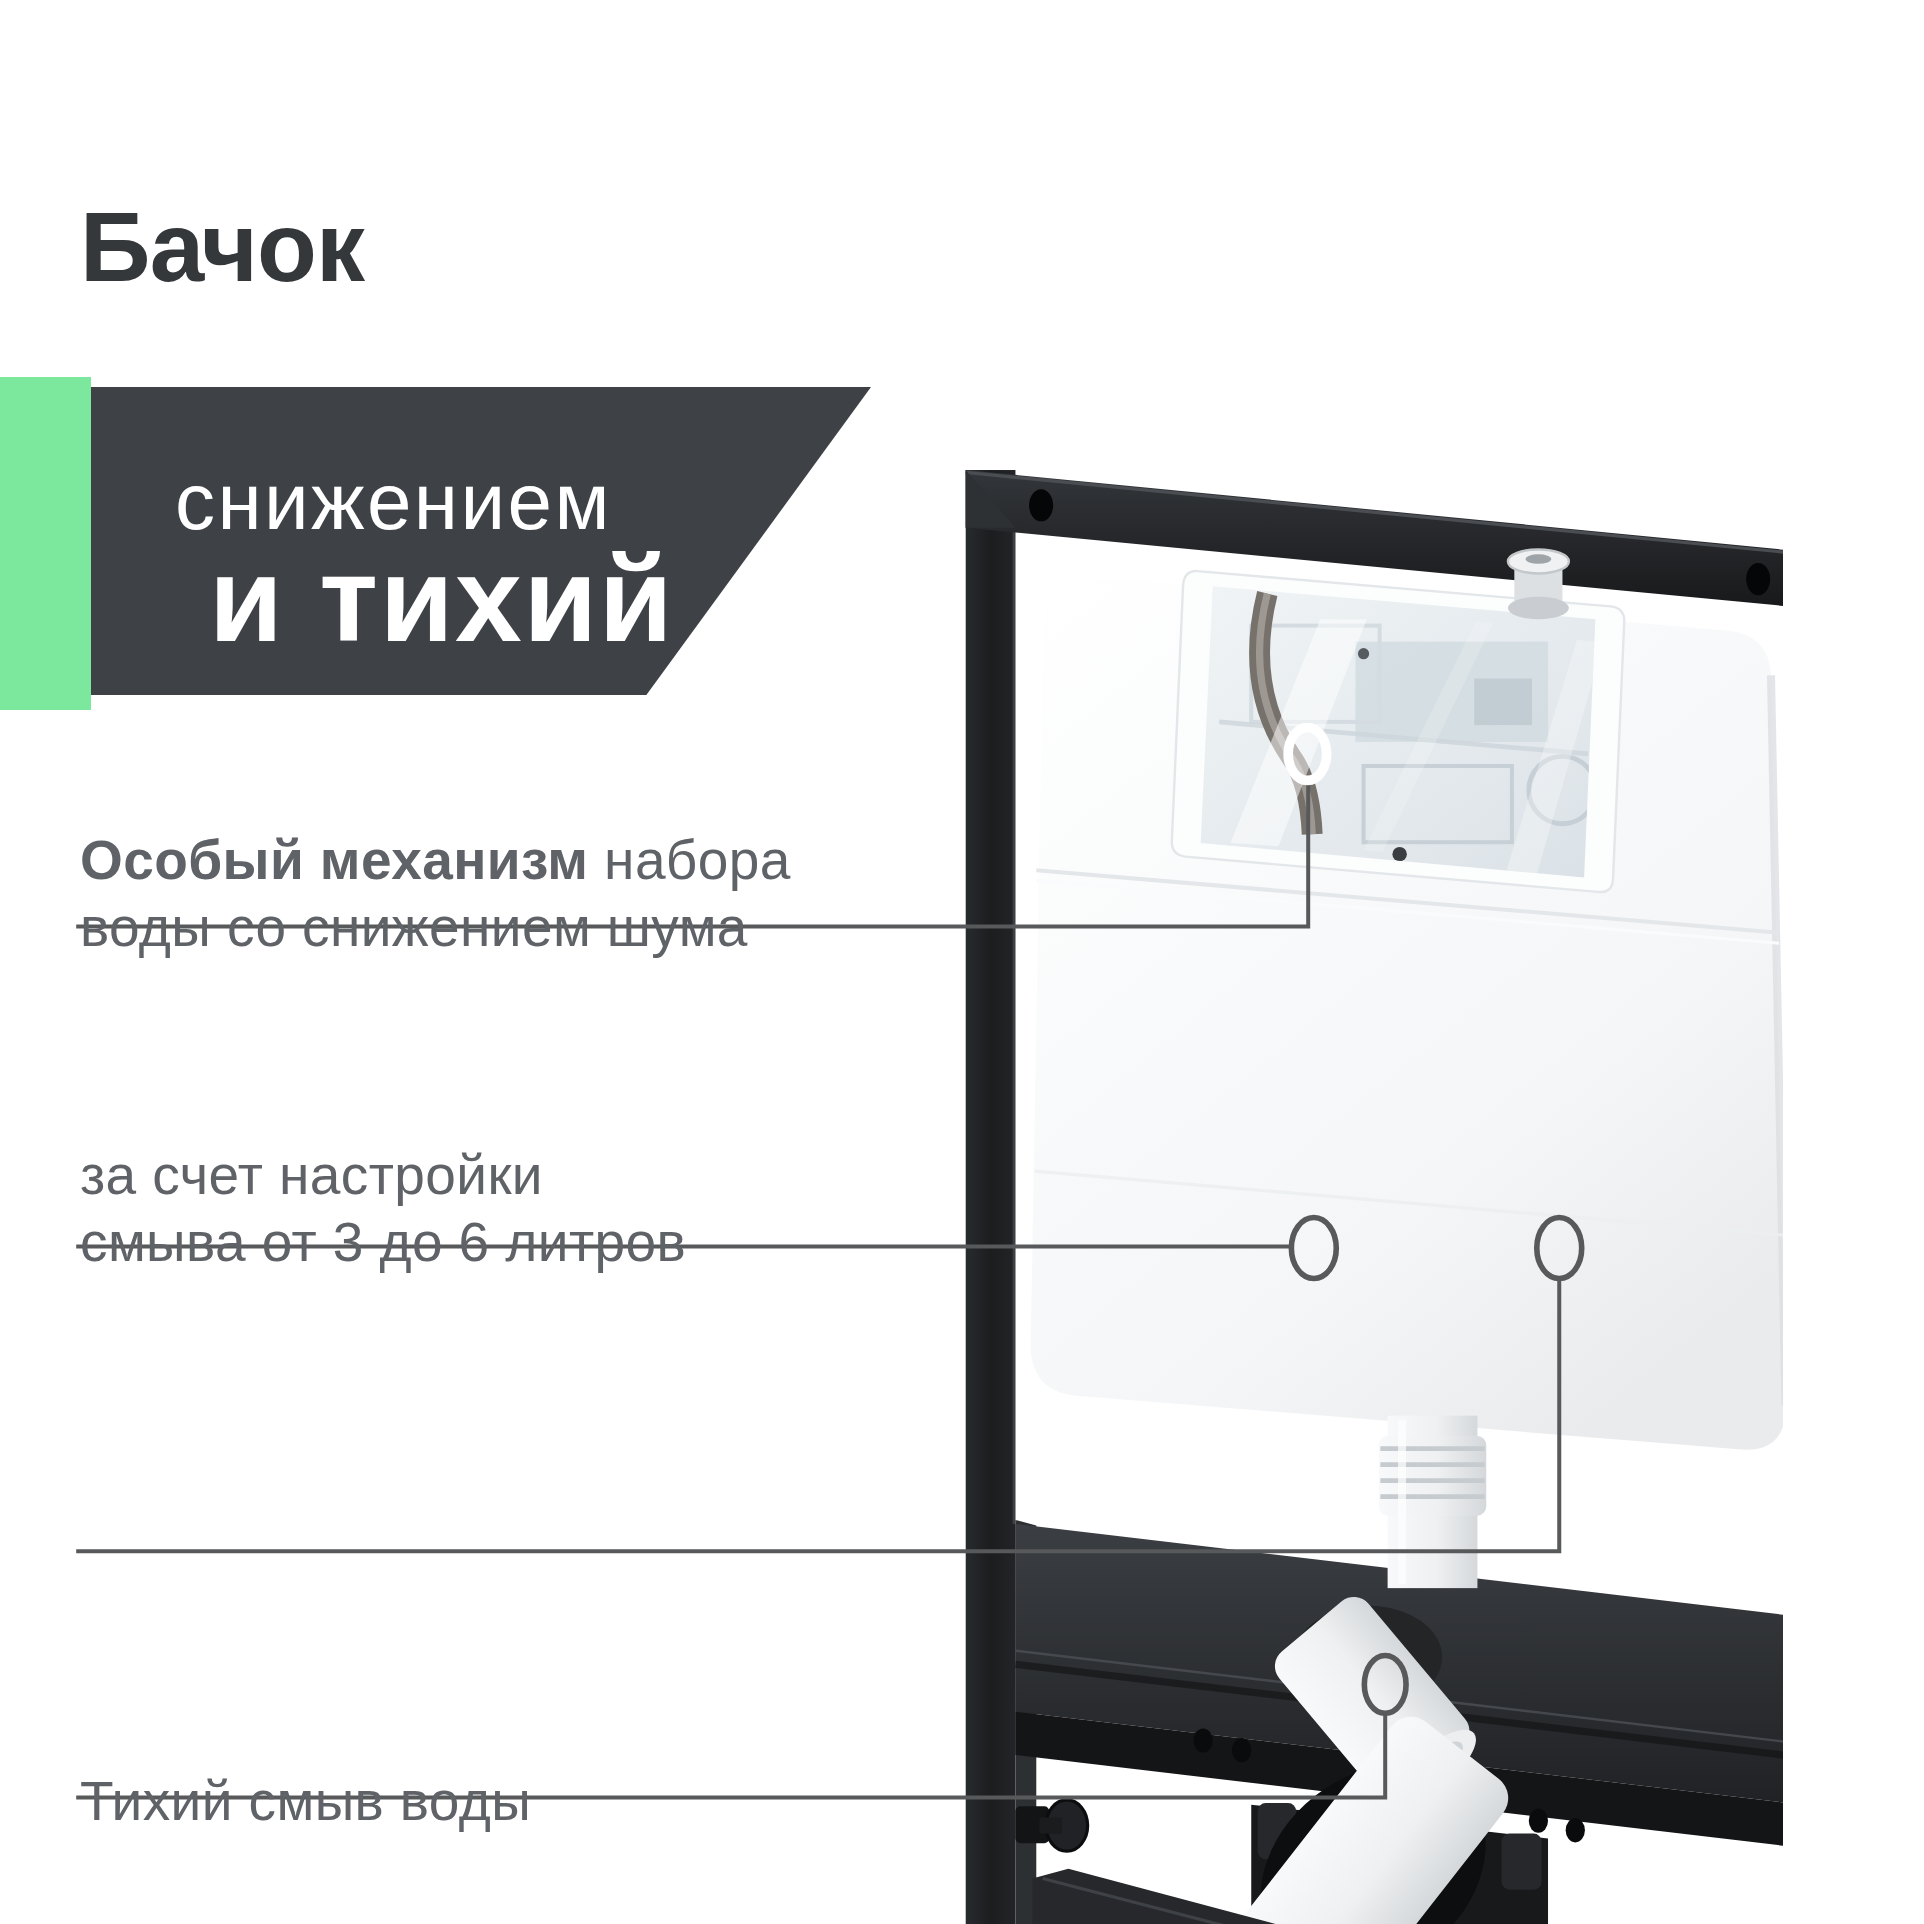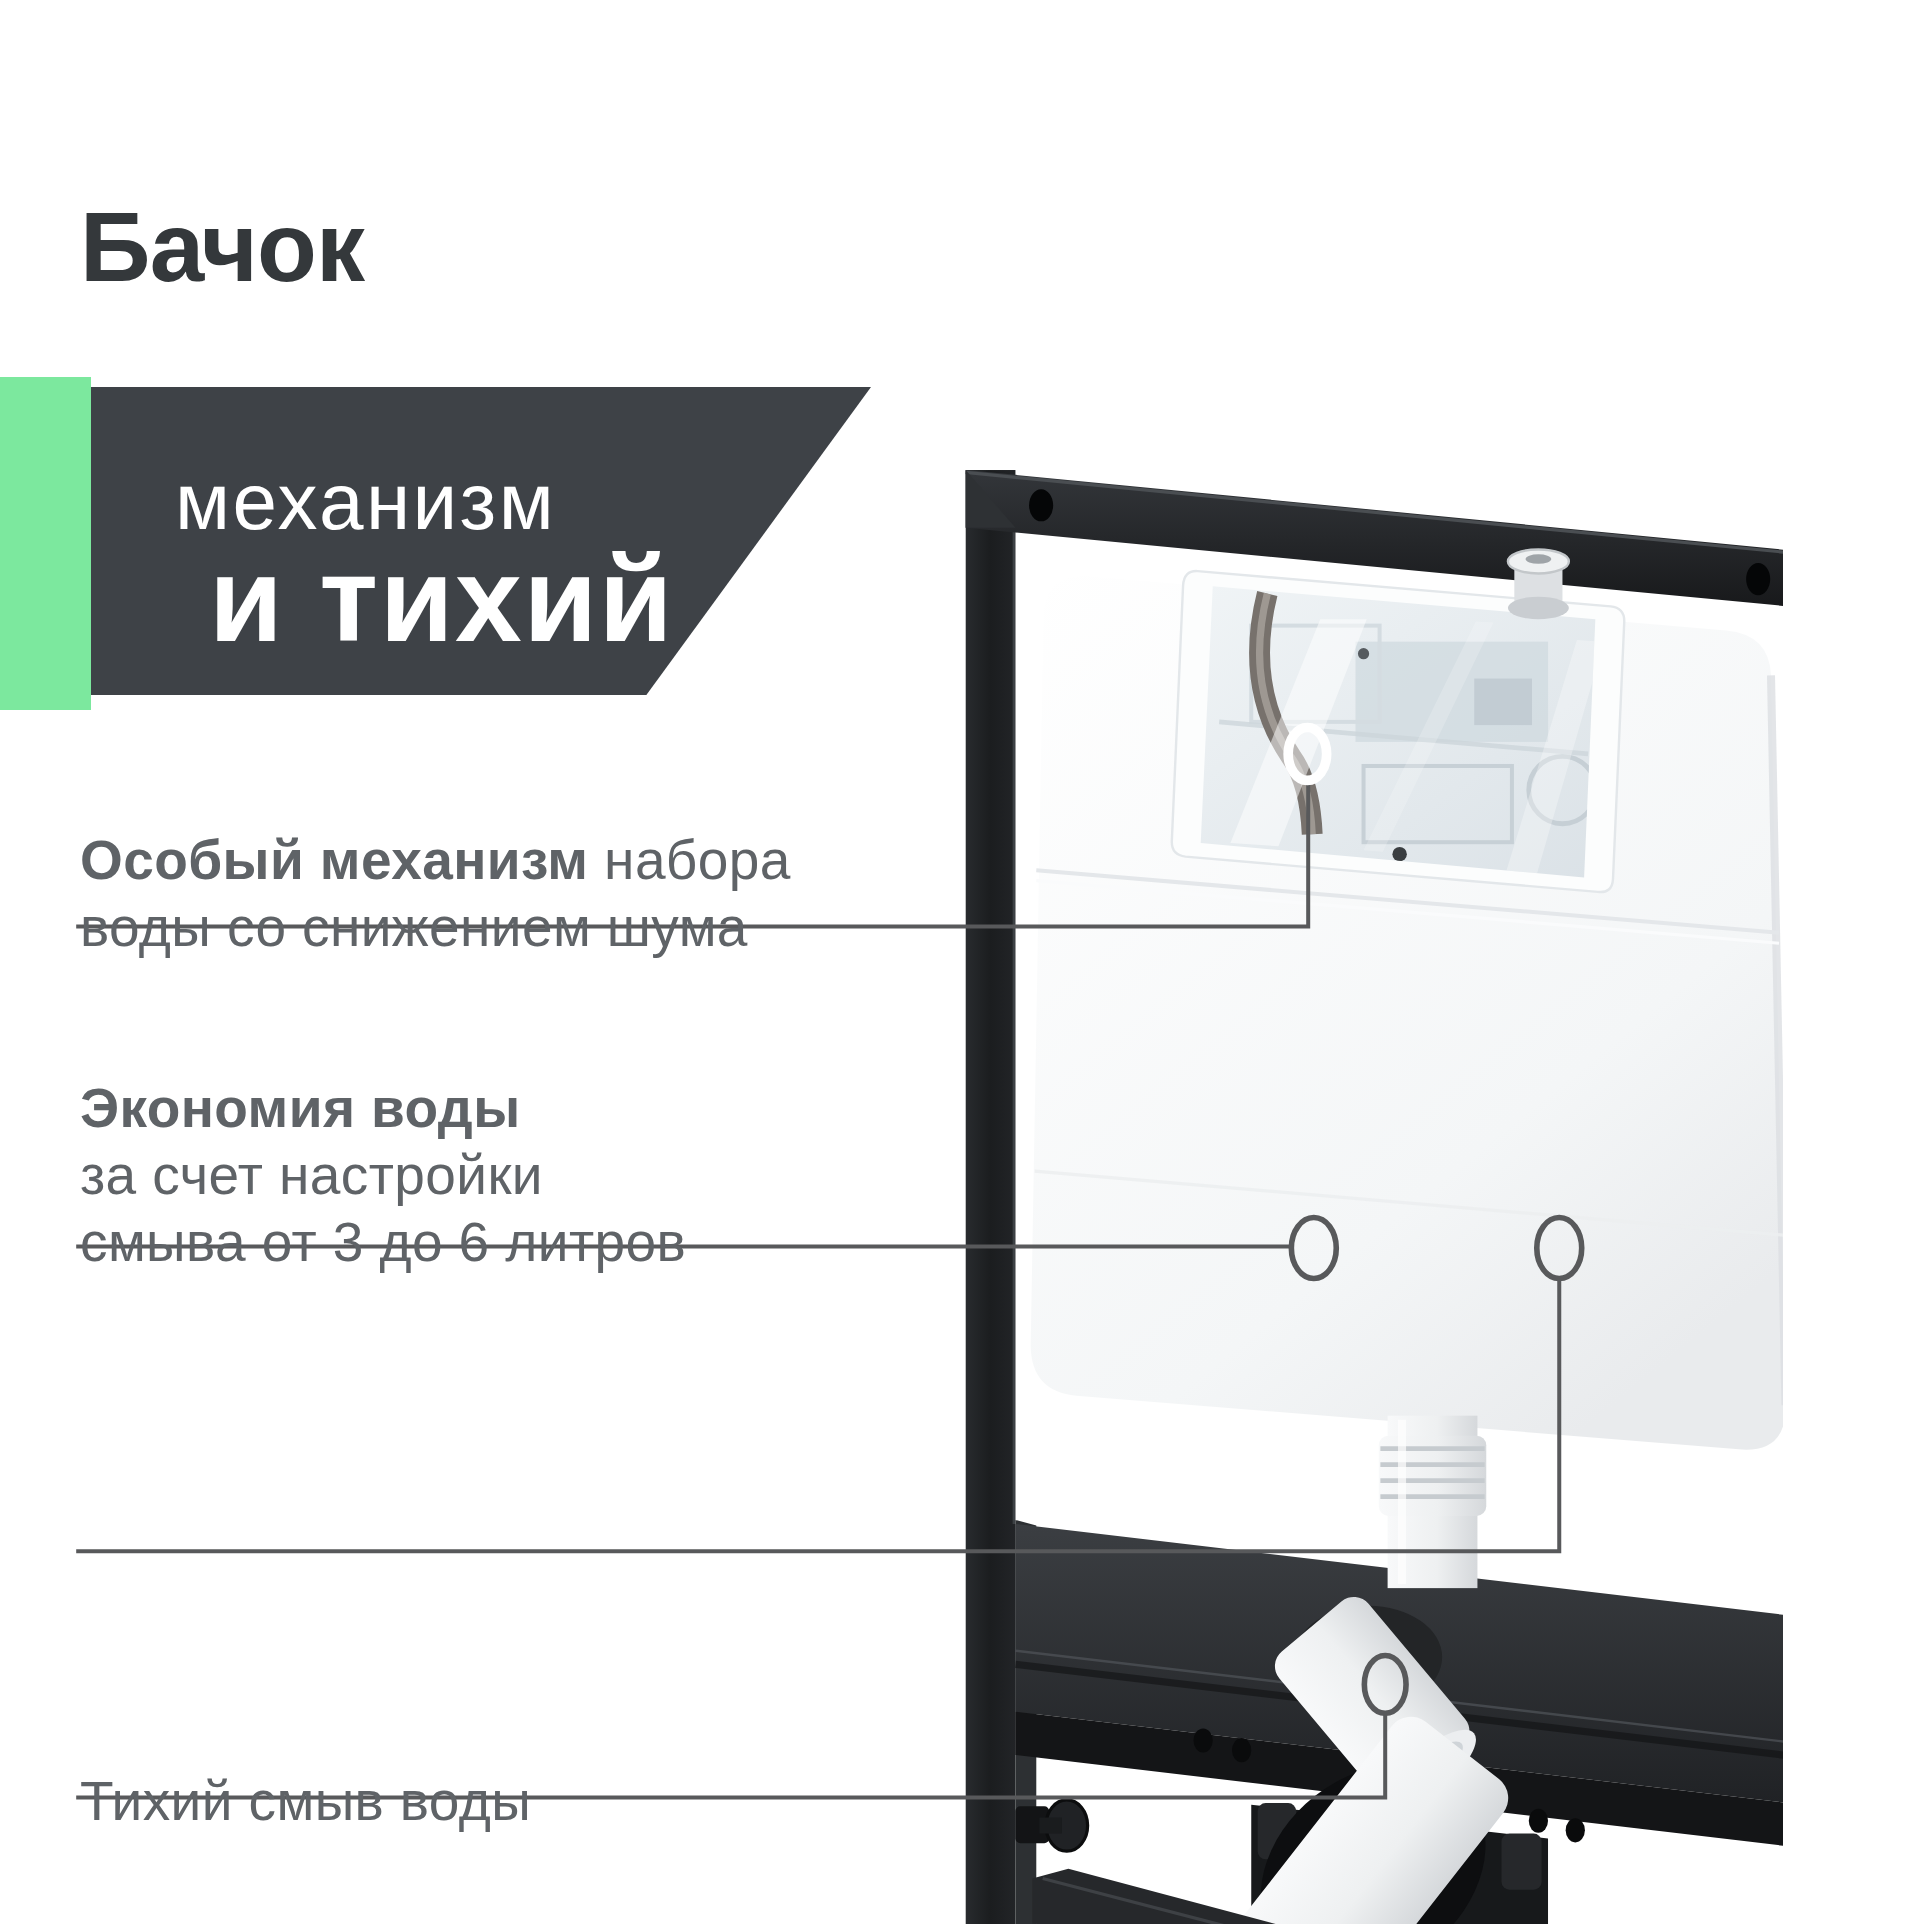--- a/index.html
+++ b/index.html
@@ -207,28 +207,28 @@
       <ellipse cx="1944" cy="1556" rx="28" ry="38"></ellipse>
       <ellipse cx="1727" cy="2100" rx="26" ry="36"></ellipse>
     </g>
   </svg>
 
   <div class="layer text-layer" style="position:absolute;inset:0;pointer-events:none;">
     <div class="page-title">Бачок</div>
 
     <div class="badge-accent"></div>
     <div class="badge">
-      <div class="badge-line1">механизм</div>
+      <div class="badge-line1">снижением</div>
       <div class="badge-line2">и тихий</div>
     </div>
 
     <p class="feature f1"><span class="bold">Особый механизм</span><span> набора
 воды со снижением шума</span></p>
 
-    <p class="feature f2"><span class="bold">Экономия воды</span><span>
+    <p class="feature f2"><span>
 за счет настройки
 смыва от 3 до 6 литров</span></p>
 
 
     <p class="feature f4"><span>
 Тихий смыв воды</span></p>
   </div>
 
 </div>
 

